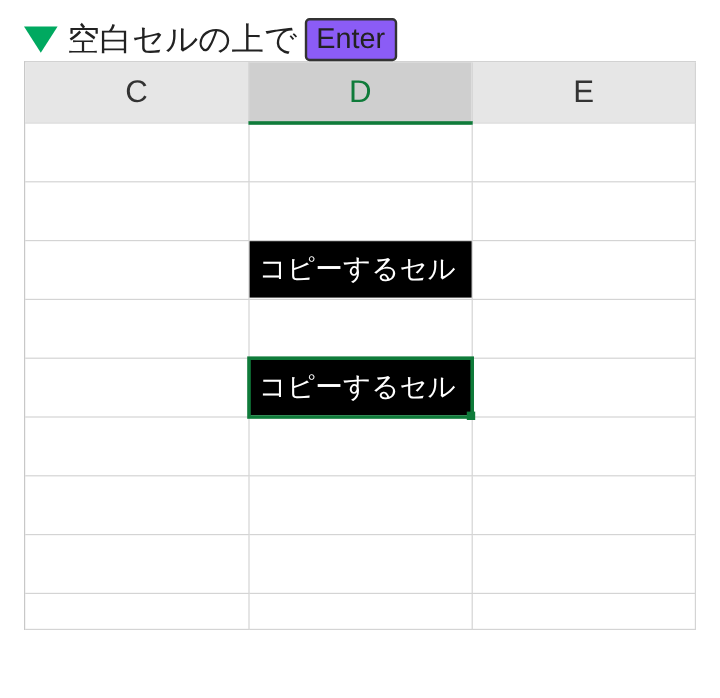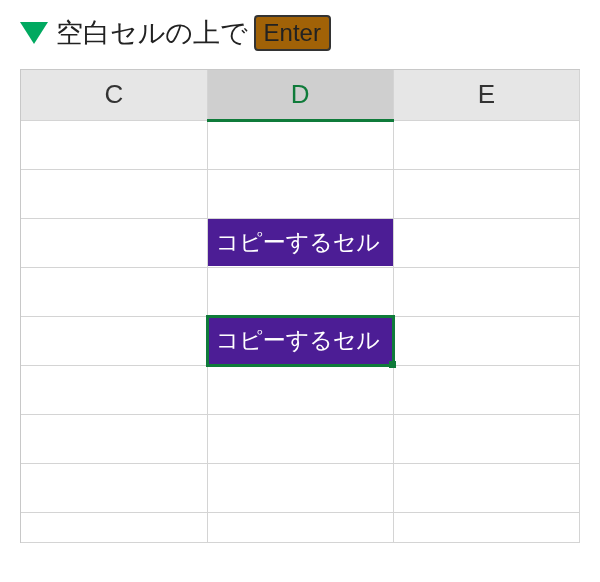--- a/index.html
+++ b/index.html
@@ -12,41 +12,40 @@
       background: #fff;
       padding: 15px 20px;
       width: 600px;
     }
     .caption {
       display: flex;
       align-items: center;
       gap: 6px;
       font-size: 27px;
       color: #222;
-      margin-bottom: 18px;
       text-align: right;
     }
     .triangle {
       display: inline-block;
       width: 0;
       height: 0;
       border-left: 14px solid transparent;
       border-right: 14px solid transparent;
       border-top: 22px solid #00a960;
       margin-right: 2px;
     }
     .key {
       display: inline-block;
       border: 2px solid #333;
       border-radius: 4px;
       padding: 0 8px;
       font-size: 24px;
       font-family: "Segoe UI", Arial, sans-serif;
       line-height: 1.3;
-      background: #a16207;
+      background: #8b5cf6;
       color: #222;
     }
     .grid-wrapper {
       border-top: 1px solid #c8c8c8;
       border-left: 1px solid #c8c8c8;
     }
     .grid {
       display: table;
       width: 100%;
       border-collapse: collapse;
@@ -75,21 +74,21 @@
     }
     .cell {
       height: 49px;
       width: 33.33%;
       position: relative;
     }
     .row.short .cell {
       height: 30px;
     }
     .red-chip {
-      background: #4c1d95;
+      background: #000000;
       color: #fff;
       font-size: 23px;
       padding: 8px 8px;
       white-space: nowrap;
       display: block;
       width: 100%;
       box-sizing: border-box;
     }
     .cell.active {
       position: relative;

